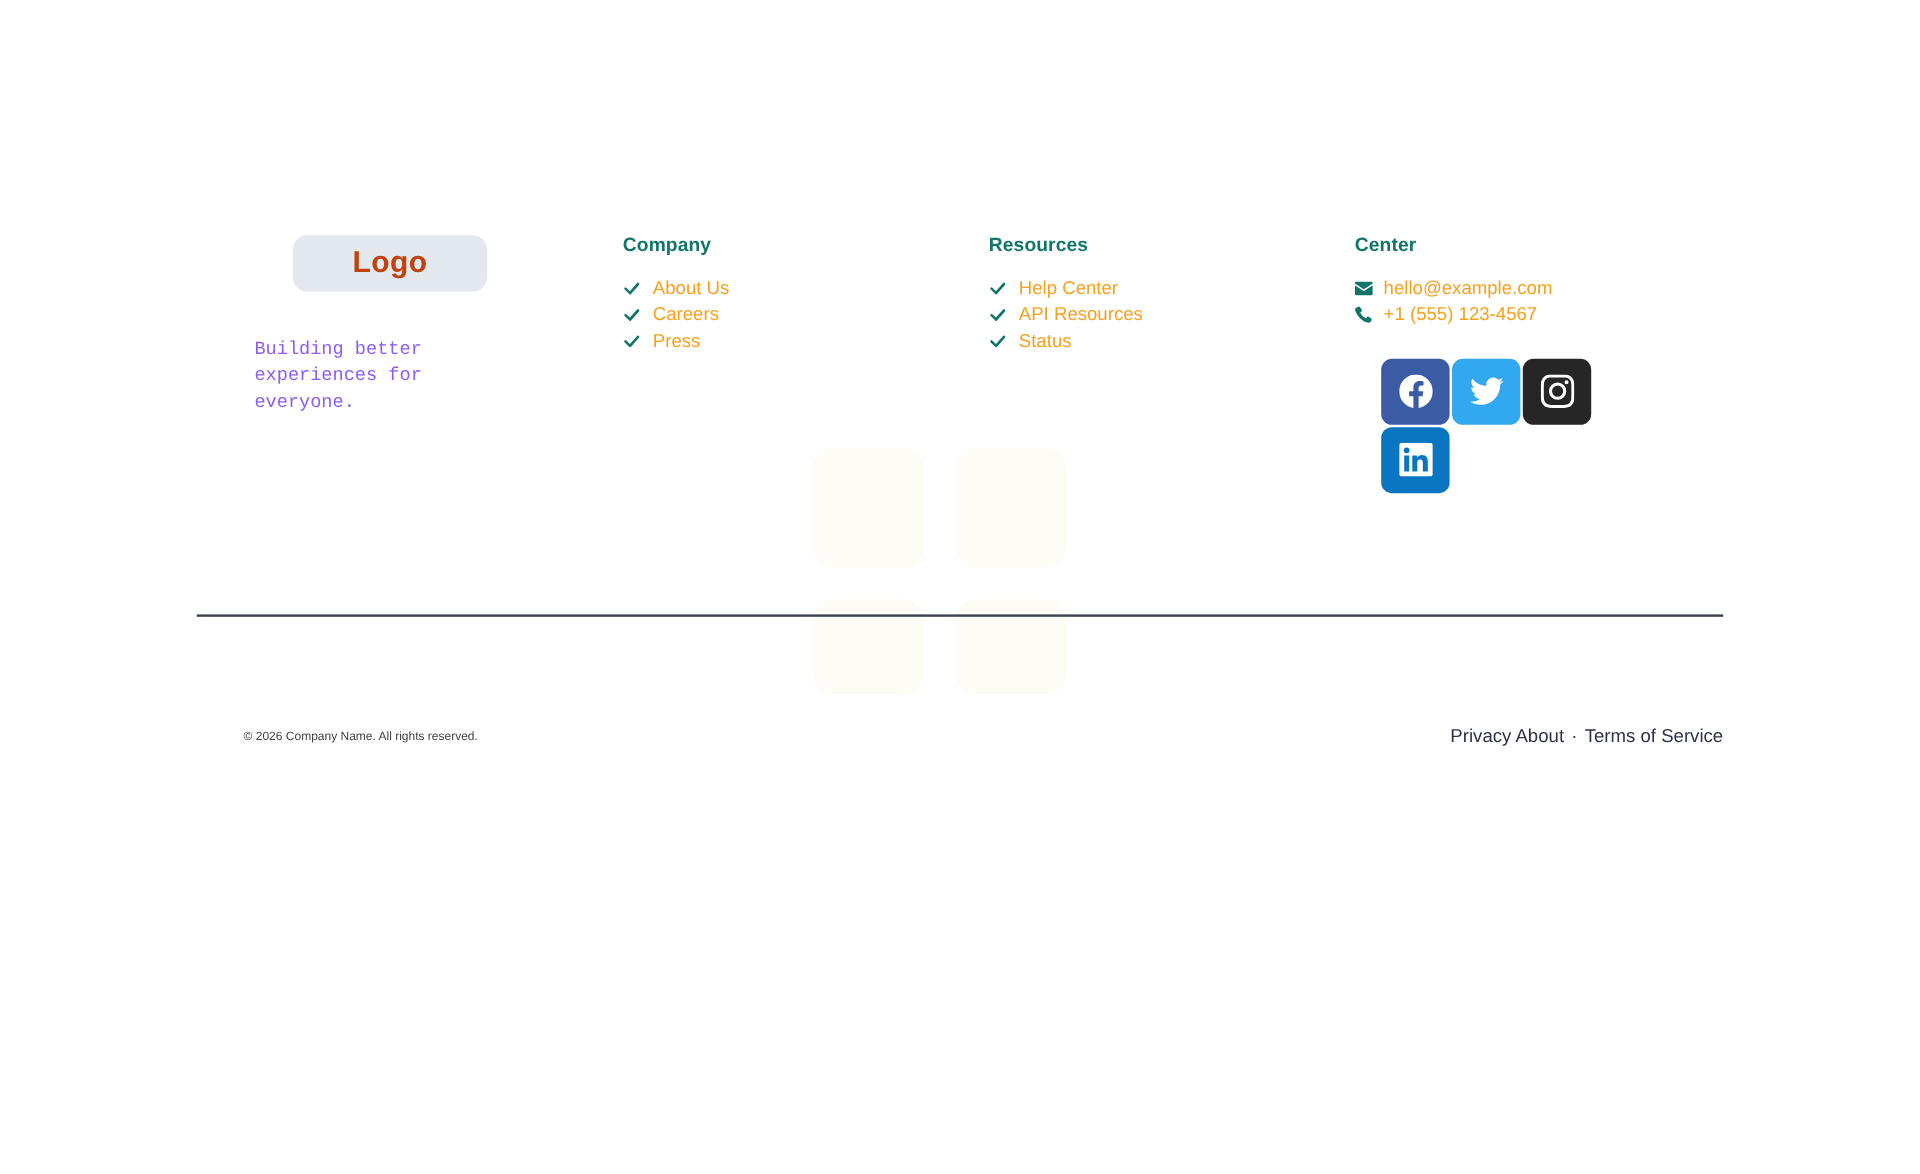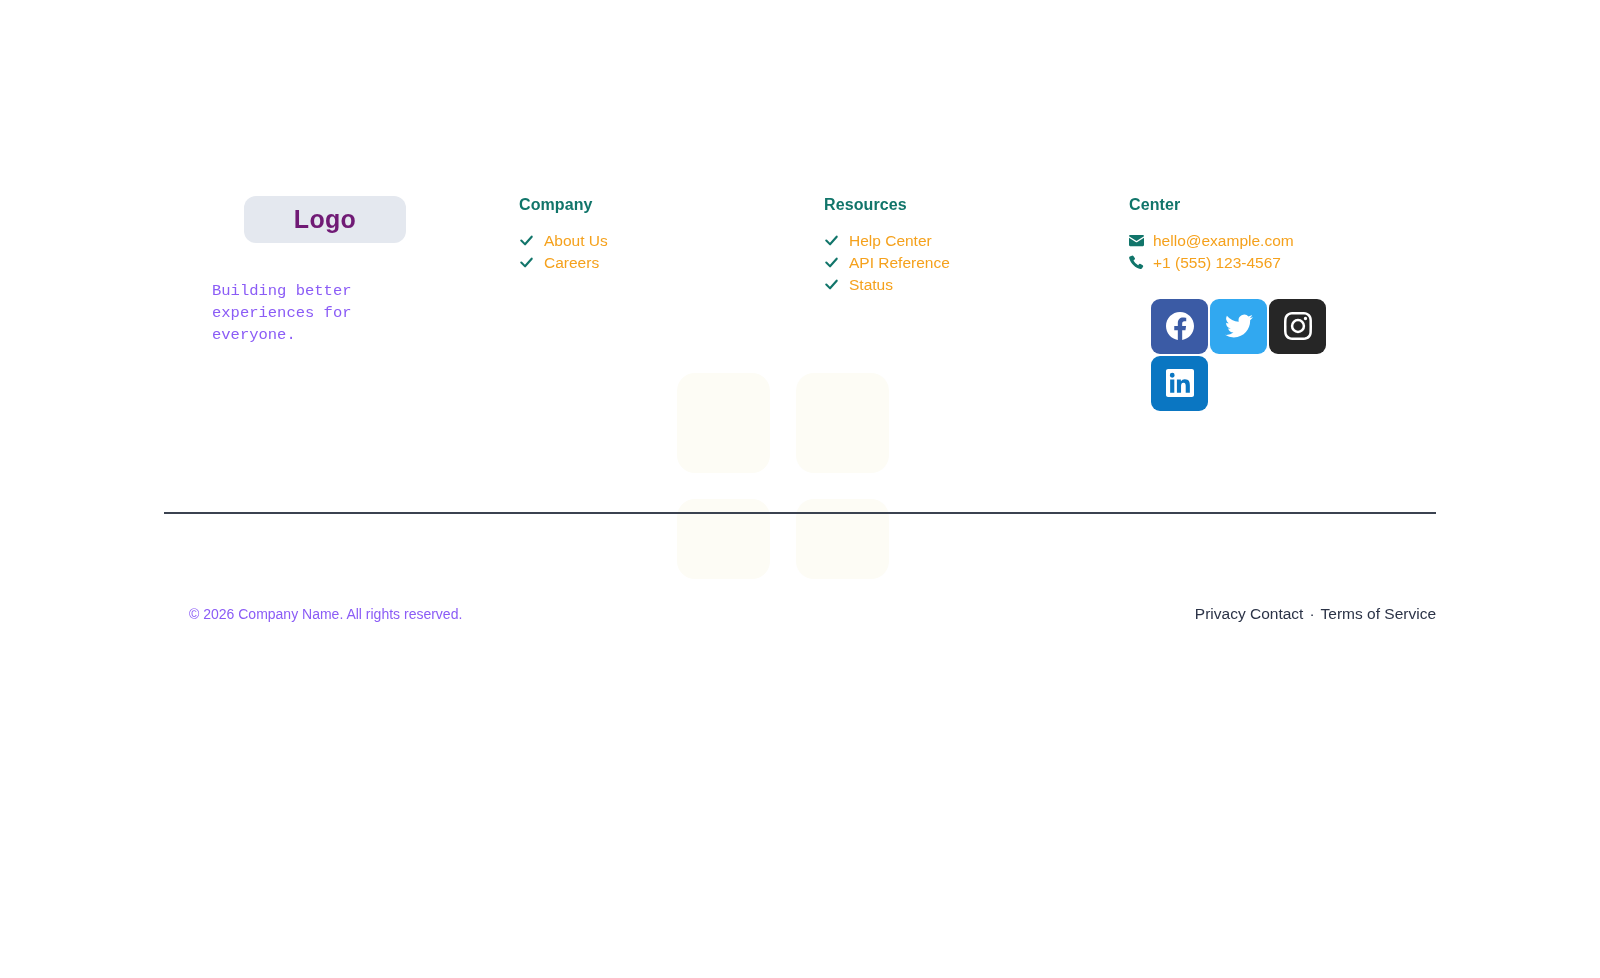--- a/index.html
+++ b/index.html
@@ -62,21 +62,21 @@
     margin-left: 80px;
     background: #e4e8ef;
     border-radius: 12px;
     display: flex;
     align-items: center;
     justify-content: center;
   }
   .logo-text {
     font-size: 25px;
     font-weight: 700;
-    color: #701a75;
+    color: #c2410c;
     letter-spacing: 0.3px;
   }
   .tagline {
     margin-top: 37px;
     margin-left: 48px;
     font-size: 15.5px;
     line-height: 1.42;
     color: #8b5cf6;
     max-width: 200px;
     font-family: Liberation Mono, monospace;
@@ -173,23 +173,23 @@
     position: absolute;
     left: 164px;
     top: 605px;
     width: 1272px;
     display: flex;
     align-items: center;
     justify-content: space-between;
     z-index: 3;
   }
   .copyright {
-    font-size: 14px;
-    color: #8b5cf6;
-    margin-left: 25px;
+    font-size: 10px;
+    color: #404040;
+    margin-left: 39px;
   }
   .legal {
     display: flex;
     align-items: center;
     gap: 6px;
     font-size: 15.5px;
     color: #2b3347;
   }
   .legal a {
     color: #2b3347;
@@ -227,37 +227,43 @@
               <path fill="currentColor" d="M14.3 3.2a1.1 1.1 0 0 1 .1 1.6l-7.1 8a1.1 1.1 0 0 1-1.6.05L1.7 8.9a1.1 1.1 0 1 1 1.5-1.6l3.1 3 6.4-7.2a1.1 1.1 0 0 1 1.6-.05z"></path>
             </svg>
           <span class="link-text">About Us</span>
         </li>
         <li>
           <svg class="check-icon" viewBox="0 0 16 16">
               <path fill="currentColor" d="M14.3 3.2a1.1 1.1 0 0 1 .1 1.6l-7.1 8a1.1 1.1 0 0 1-1.6.05L1.7 8.9a1.1 1.1 0 1 1 1.5-1.6l3.1 3 6.4-7.2a1.1 1.1 0 0 1 1.6-.05z"></path>
             </svg>
           <span class="link-text">Careers</span>
         </li>
+        <li>
+          <svg class="check-icon" viewBox="0 0 16 16">
+              <path fill="currentColor" d="M14.3 3.2a1.1 1.1 0 0 1 .1 1.6l-7.1 8a1.1 1.1 0 0 1-1.6.05L1.7 8.9a1.1 1.1 0 1 1 1.5-1.6l3.1 3 6.4-7.2a1.1 1.1 0 0 1 1.6-.05z"></path>
+            </svg>
+          <span class="link-text">Press</span>
+        </li>
       </ul>
     </div>
 
     <div class="col-links-2">
       <div class="col-heading">Resources</div>
       <ul class="link-list">
         <li>
           <svg class="check-icon" viewBox="0 0 16 16">
               <path fill="currentColor" d="M14.3 3.2a1.1 1.1 0 0 1 .1 1.6l-7.1 8a1.1 1.1 0 0 1-1.6.05L1.7 8.9a1.1 1.1 0 1 1 1.5-1.6l3.1 3 6.4-7.2a1.1 1.1 0 0 1 1.6-.05z"></path>
             </svg>
           <span class="link-text">Help Center</span>
         </li>
         <li>
           <svg class="check-icon" viewBox="0 0 16 16">
               <path fill="currentColor" d="M14.3 3.2a1.1 1.1 0 0 1 .1 1.6l-7.1 8a1.1 1.1 0 0 1-1.6.05L1.7 8.9a1.1 1.1 0 1 1 1.5-1.6l3.1 3 6.4-7.2a1.1 1.1 0 0 1 1.6-.05z"></path>
             </svg>
-          <span class="link-text">API Reference</span>
+          <span class="link-text">API Resources</span>
         </li>
         <li>
           <svg class="check-icon" viewBox="0 0 16 16">
               <path fill="currentColor" d="M14.3 3.2a1.1 1.1 0 0 1 .1 1.6l-7.1 8a1.1 1.1 0 0 1-1.6.05L1.7 8.9a1.1 1.1 0 1 1 1.5-1.6l3.1 3 6.4-7.2a1.1 1.1 0 0 1 1.6-.05z"></path>
             </svg>
           <span class="link-text">Status</span>
         </li>
       </ul>
     </div>
 
@@ -302,19 +308,19 @@
       </div>
     </div>
 
   </div>
 
   <div class="divider"></div>
 
   <div class="footer-bottom">
     <div class="copyright">© 2026 Company Name. All rights reserved.</div>
     <div class="legal">
-      <a>Privacy Contact</a>
+      <a>Privacy About</a>
       <span class="legal-sep">·</span>
       <a>Terms of Service</a>
     </div>
   </div>
 
 </div>
 
 </body></html>

